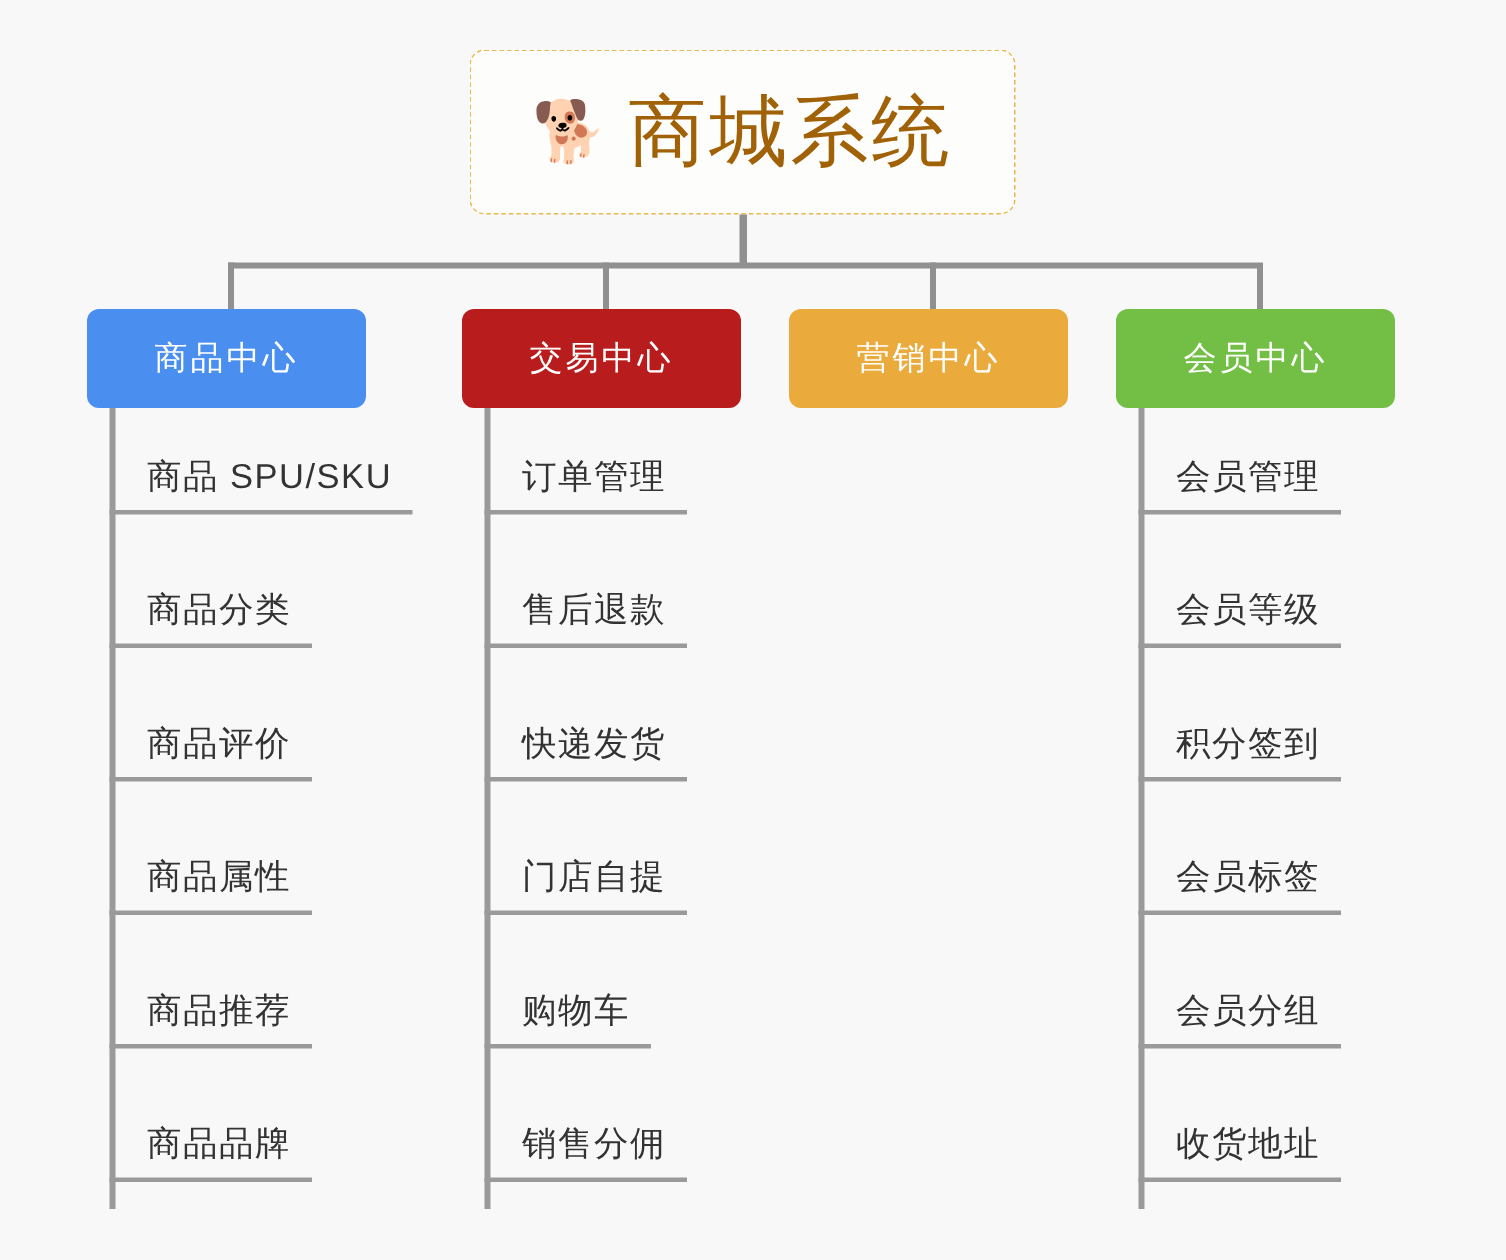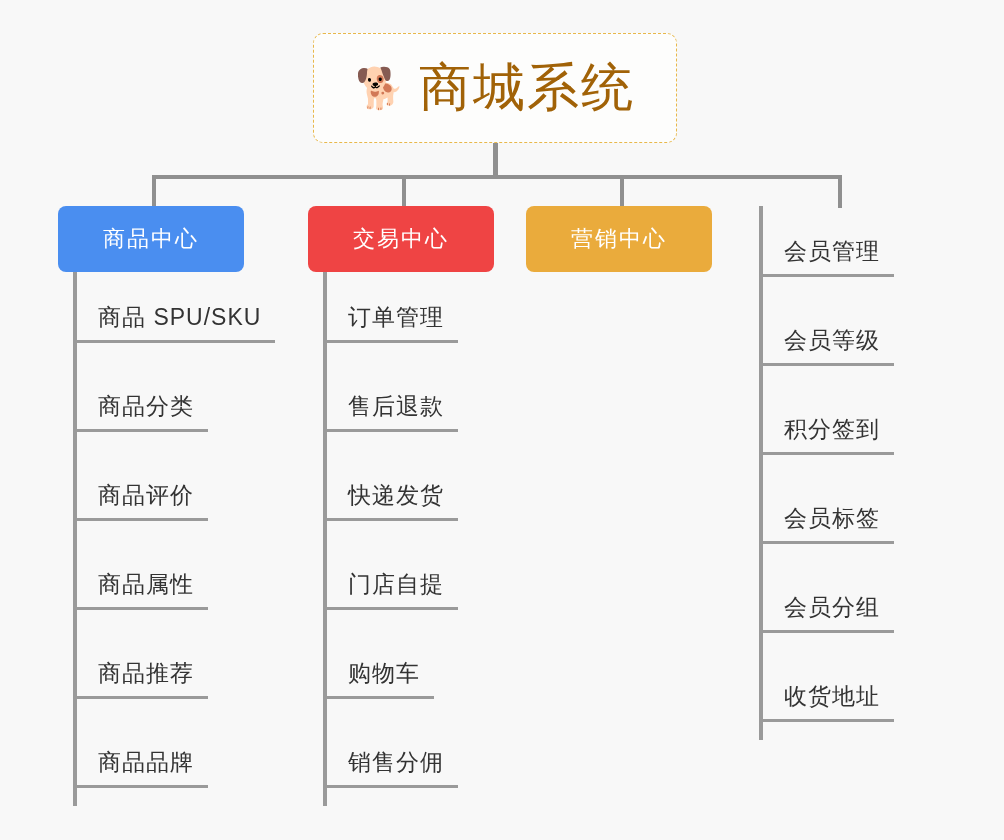--- a/index.html
+++ b/index.html
@@ -157,21 +157,21 @@
           </div>
           <div class="leaf">
             <span class="leaf-label">商品推荐</span>
           </div>
           <div class="leaf">
             <span class="leaf-label">商品品牌</span>
           </div>
         </div>
       </div>
       <div class="column" style="left: 308px; width: 186px;">
-        <div class="cat-box" style="background: #ef4444; justify-content: center;">
+        <div class="cat-box" style="background: #b91c1c; justify-content: center;">
           <span>交易中心</span>
         </div>
         <div class="leaf-list">
           <div class="spine" style="height: 534px;"></div>
           <div class="leaf">
             <span class="leaf-label">订单管理</span>
           </div>
           <div class="leaf">
             <span class="leaf-label">售后退款</span>
           </div>
@@ -188,20 +188,23 @@
             <span class="leaf-label">销售分佣</span>
           </div>
         </div>
       </div>
       <div class="column" style="left: 526px; width: 186px;">
         <div class="cat-box" style="background: rgb(234, 171, 60);">
           <span>营销中心</span>
         </div>
       </div>
       <div class="column" style="left: 744px; width: 186px;">
+        <div class="cat-box" style="background: rgb(115, 191, 69);">
+          <span>会员中心</span>
+        </div>
         <div class="leaf-list">
           <div class="spine" style="height: 534px;"></div>
           <div class="leaf">
             <span class="leaf-label">会员管理</span>
           </div>
           <div class="leaf">
             <span class="leaf-label">会员等级</span>
           </div>
           <div class="leaf">
             <span class="leaf-label">积分签到</span>

